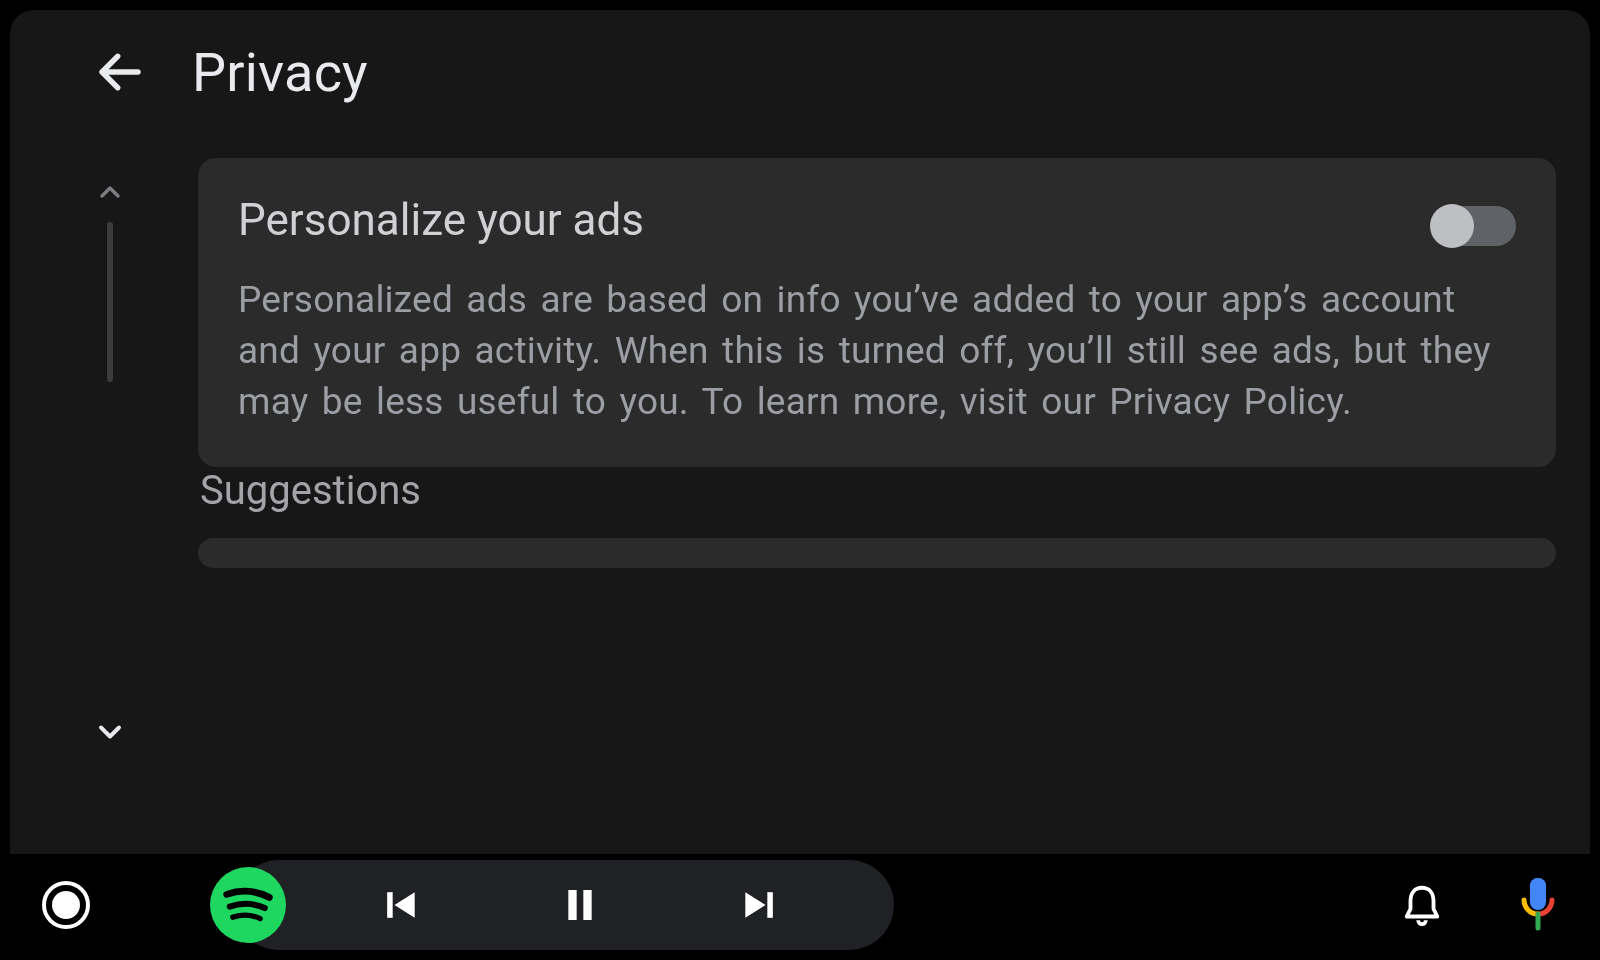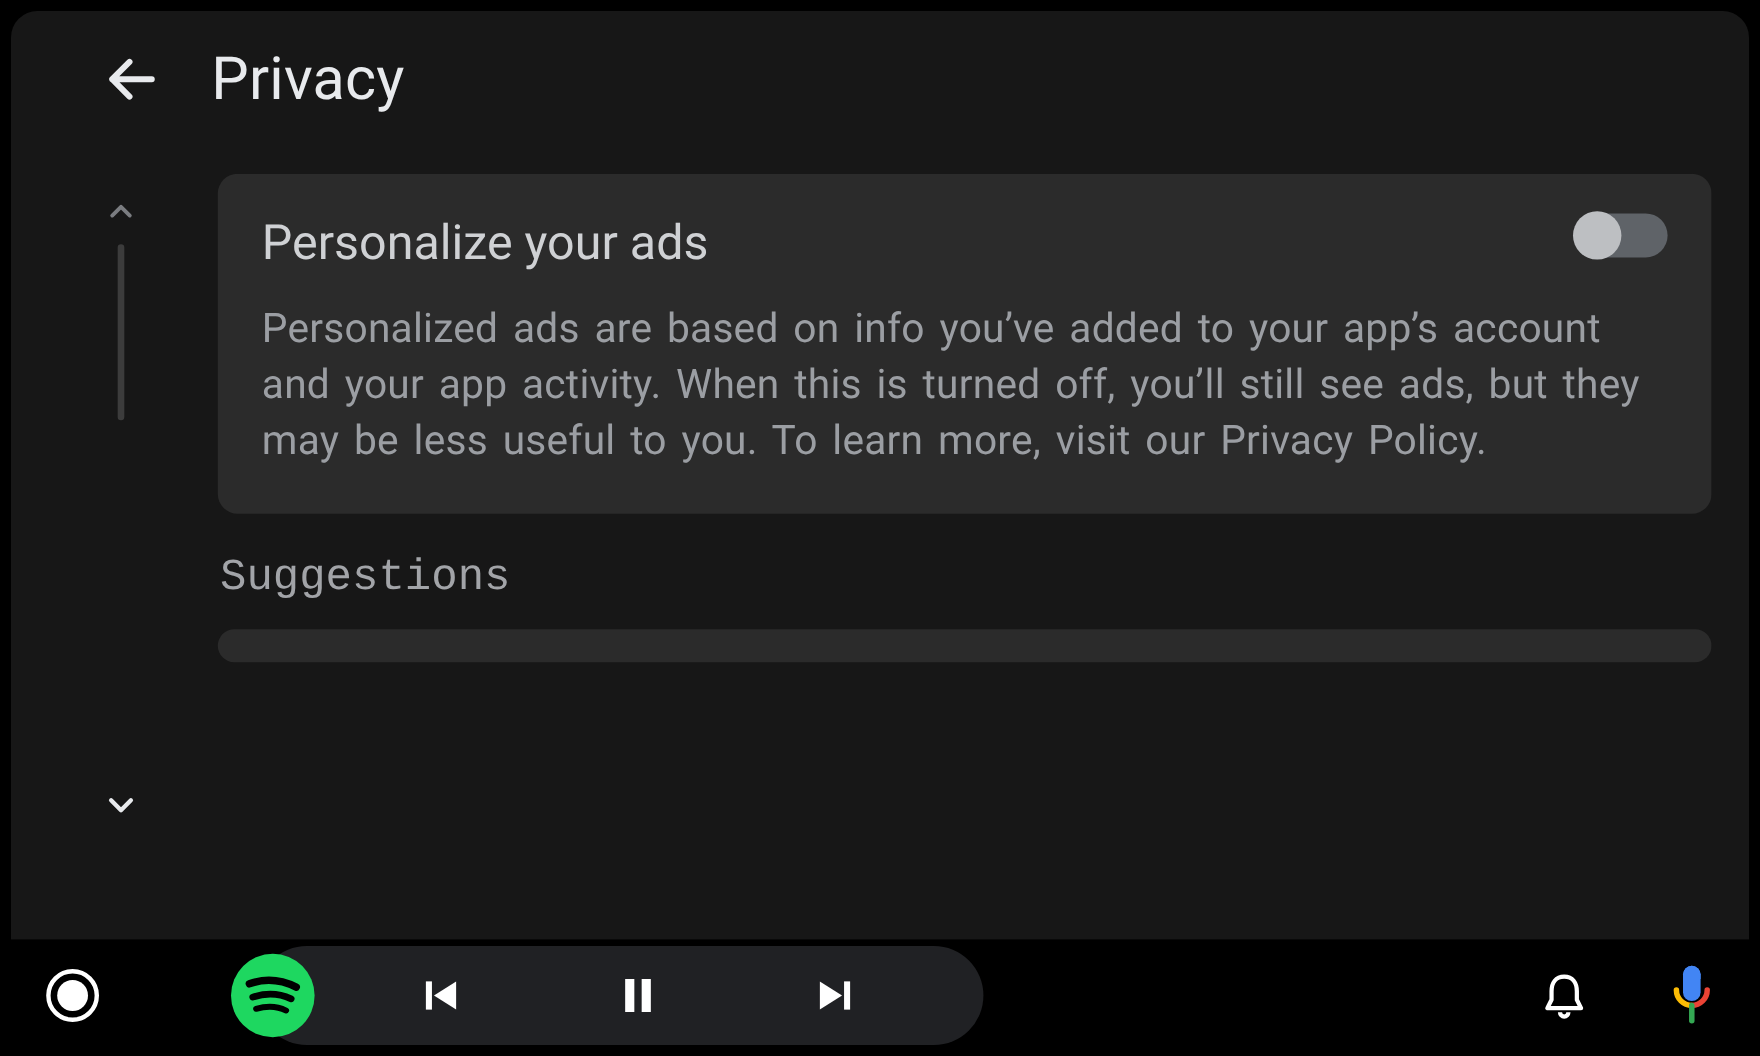--- a/index.html
+++ b/index.html
@@ -85,21 +85,21 @@
     overflow: hidden;
   }
   .card {
     background: #2b2b2b;
     border-radius: 18px;
     padding: 36px 40px 40px 40px;
     position: relative;
   }
   .card-header {
     display: flex;
-    align-items: flex-start;
+    align-items: flex-end;
     justify-content: space-between;
   }
   .card-title {
     font-size: 44px;
     font-weight: 400;
     color: #cfd1d4;
   }
   .card-body {
     margin-top: 28px;
     font-size: 37px;
@@ -120,25 +120,23 @@
   .toggle-knob {
     position: absolute;
     width: 44px;
     height: 44px;
     background: #bdbfc2;
     border-radius: 50%;
     top: -2px;
     left: -2px;
   }
   .section-label {
-    margin-top: 36px;
     font-size: 40px;
     color: #a2a4a8;
     padding-left: 2px;
-    font-family: Liberation Mono, monospace;
   }
   .partial-card {
     margin-top: 24px;
     background: #2b2b2b;
     border-radius: 18px;
     height: 30px;
   }
 
   
   .sysbar {

